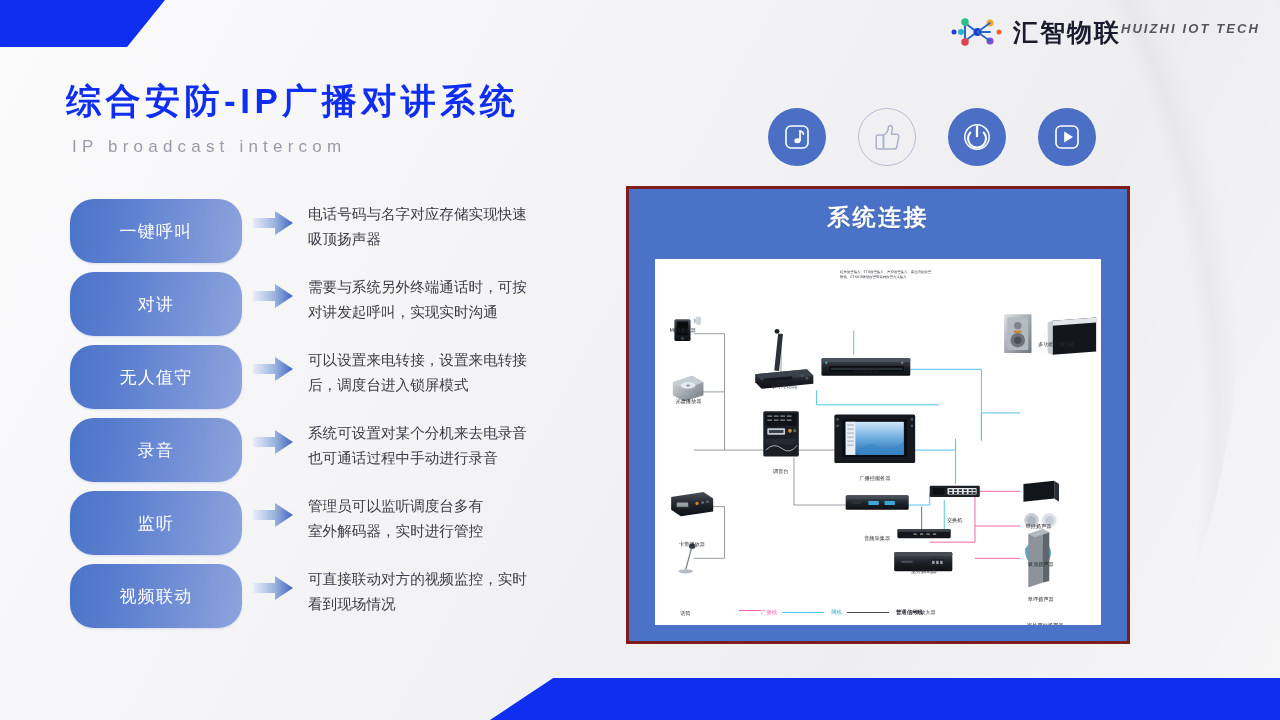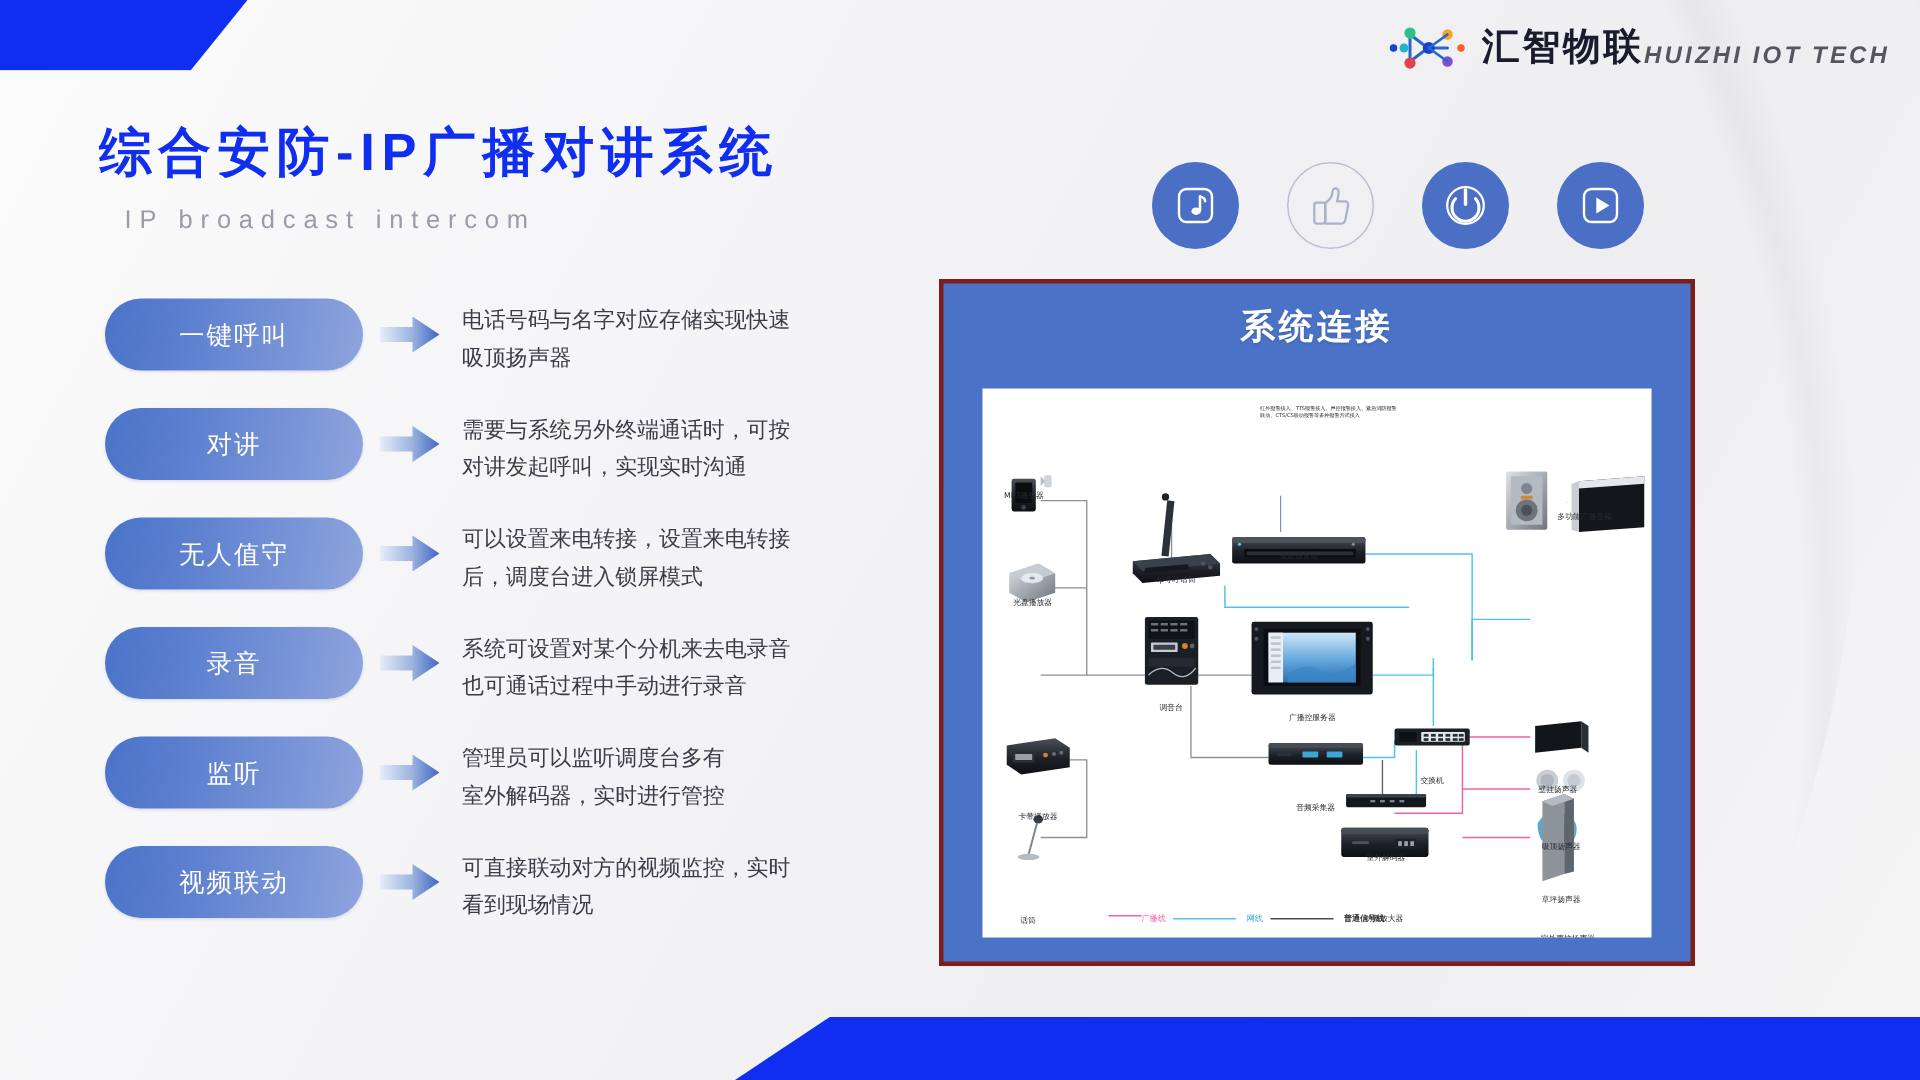--- a/index.html
+++ b/index.html
@@ -49,51 +49,51 @@
 
   
   #logo { position:absolute; right:20px; top:12px; z-index:6; display:flex; align-items:center; gap:6px; }
   .logo-mark { width:58px; height:40px; flex:0 0 auto; }
   .logo-text { display:flex; flex-direction:row; line-height:1; }
   .logo-cn {
     font-size:25px; font-weight:bold; color:#1b1b2e; letter-spacing:2px;
     font-family:"DejaVu Sans","Liberation Sans",sans-serif;
   }
   .logo-en {
-    font-size:16px; font-weight:bold; color:#55555f; letter-spacing:2.1px;
-    margin-top:12px; font-style:italic;
+    font-size:13px; font-weight:bold; color:#55555f; letter-spacing:2.1px;
+    margin-top:2px; font-style:italic;
   }
 
   
   #title-block { position:absolute; left:66px; top:78px; z-index:5; }
   .title-cn {
     font-size:35px; font-weight:bold; color:#0f2ef0; letter-spacing:4.5px;
     font-family:Liberation Sans, sans-serif;
     white-space:nowrap;
   }
   .title-en {
     font-size:17px; color:#9a9aa8; letter-spacing:5.2px; margin-top:12px;
-    margin-left:17px; font-family:"Liberation Sans",sans-serif;
+    margin-left:6px; font-family:"Liberation Sans",sans-serif;
   }
 
   
   #icon-row { position:absolute; left:768px; top:108px; display:flex; gap:32px; z-index:5; }
   .icon-circle {
     width:58px; height:58px; border-radius:50%;
     display:flex; align-items:center; justify-content:center;
   }
   .icon-circle.filled { background:#4a6fc4; }
   .icon-circle.outline { background:transparent; border:1.4px solid #b9bfd2; }
   .icon-circle svg { display:block; }
 
   
   #features { position:absolute; left:70px; top:199px; z-index:5; width:560px; }
   .feature-row { display:flex; align-items:flex-start; height:73px; }
   .pill {
-    width:172px; height:48px; border-radius:24px; flex:0 0 auto;
+    width:172px; height:64px; border-radius:24px; flex:0 0 auto;
     background:linear-gradient(100deg,#4a73c8 0%,#5e81d0 35%,#8ea4dd 100%);
     display:flex; align-items:center; justify-content:center;
     color:#ffffff; font-size:17px; letter-spacing:1.3px;
     font-family:"DejaVu Sans","Liberation Sans",sans-serif;
     box-shadow:0 1px 2px rgba(70,100,170,0.18);
   }
   .arrow-wrap { width:62px; flex:0 0 auto; display:flex; align-items:center; justify-content:center; height:48px; }
   .arrow { width:40px; height:26px; }
   .feat-text {
     flex:1 1 auto; padding-left:4px; padding-top:2px;

